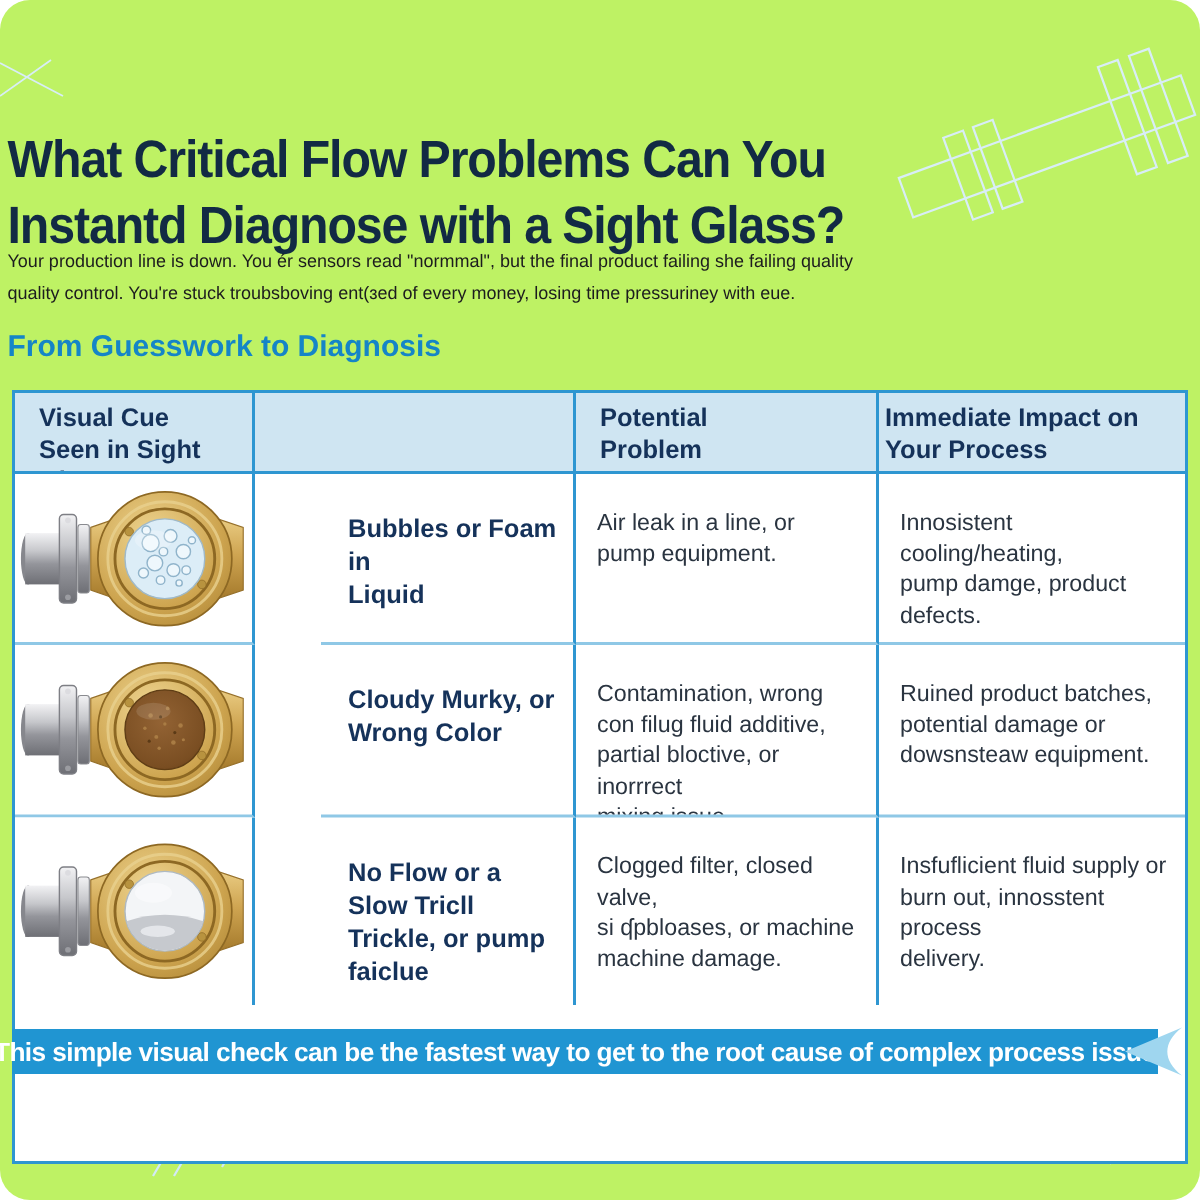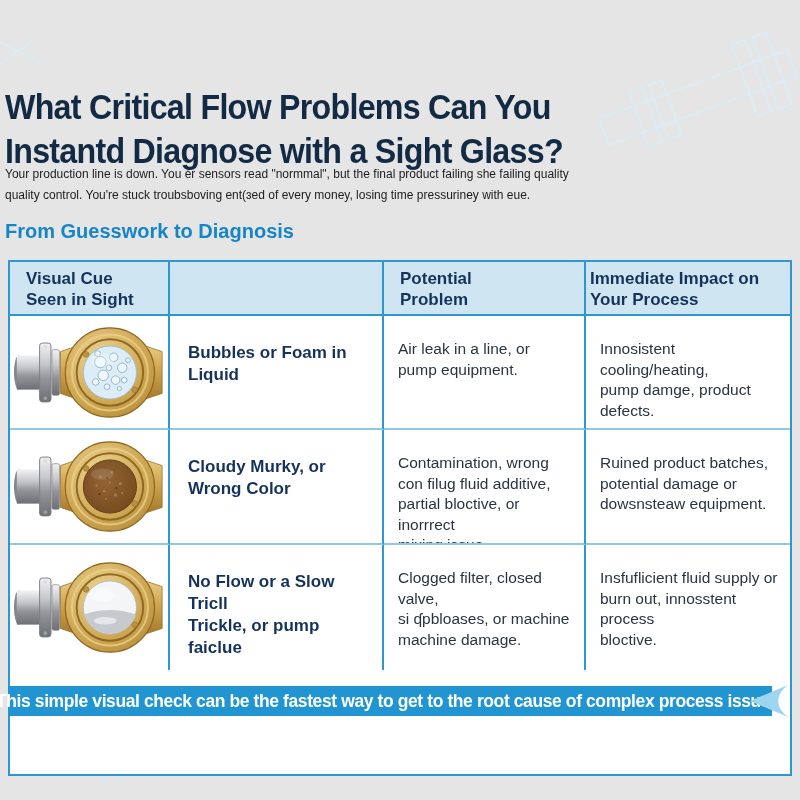--- a/index.html
+++ b/index.html
@@ -1,17 +1,17 @@
 <!DOCTYPE html>
 <html><head>
 <meta charset="utf-8">
 <style>
   html,body{margin:0;padding:0;}
   body{font-family:"Liberation Sans","DejaVu Sans",sans-serif;background:#ffffff;}
-  .canvas{position:relative;width:800px;height:800px;background:#e5e5e5;overflow:hidden;}
+  .canvas{position:relative;width:800px;height:800px;background:#bef264;overflow:hidden;border-radius:20px;}
   .pre{white-space:pre-line;}
 
   
   .decor{position:absolute;pointer-events:none;}
 
   
   .title{position:absolute;left:5px;top:62px;width:820px;font-size:35px;line-height:44px;
          font-weight:bold;color:#122a44;letter-spacing:-0.8px;transform:scaleX(0.92);
          transform-origin:left top;}
   .intro{position:absolute;left:5px;top:152px;width:790px;font-size:12px;line-height:21px;color:#1c1c1e;}
@@ -23,21 +23,21 @@
        border:2px solid #2e96d1;background:#fff;display:grid;
        grid-template-columns:160px 214px 202px 204px;
        grid-template-rows:54px 114px 115px 125px;}
   .cell{box-sizing:border-box;border-right:2px solid #2e96d1;border-bottom:2px solid #8fc8e6;overflow:hidden;}
   .cell.lastcol{border-right:none;}
   .cell.lastrow{border-bottom:none;}
   .cell.head{background:#cfe5f2;border-bottom:2px solid #2e96d1;
              font-weight:bold;color:#15325a;font-size:17px;line-height:21px;padding:6px 6px 0 16px;}
   .cell.head.center{text-align:left;padding-left:4px;padding-right:4px;}
   .cell.imgcell{display:flex;align-items:center;justify-content:center;background:#fff;}
-  .cell.cue{font-weight:bold;color:#15325a;font-size:17px;line-height:22px;padding:26px 8px 0 18px;}
+  .cell.cue{font-weight:bold;color:#15325a;font-size:17px;line-height:22px;padding:26px 8px 0 18px;margin-left:44px;}
   .cell.txt{color:#2a3440;font-size:15.5px;line-height:20.5px;padding:23px 8px 0 14px;}
 
   
   .banner{position:absolute;left:8px;top:686px;width:764px;height:30px;background:#2095d2;
           display:flex;align-items:center;justify-content:center;}
   .banner span{color:#ffffff;font-weight:bold;font-size:17.5px;letter-spacing:-0.4px;white-space:nowrap;}
   .ribbon{position:absolute;left:744px;top:684px;}
 </style>
 </head>
 <body>
@@ -223,21 +223,21 @@
       </svg>
     </div>
     <div class="cell cue pre lastrow">No Flow or a Slow Tricll
 Trickle, or pump
 faiclue</div>
     <div class="cell txt pre lastrow">Clogged filter, closed valve,
 si ʠpbloases, or machine
 machine damage.</div>
     <div class="cell txt pre lastcol lastrow">Insfuflicient fluid supply or
 burn out, innosstent process
-bloctive.</div>
+delivery.</div>
   </div>
 
   <div class="banner">
     <span>This simple visual check can be the fastest way to get to the root cause of complex process issues.</span>
   </div>
   <svg class="ribbon" width="46" height="36" viewBox="0 0 46 36">
     <path d="M44,1 L6,17 L44,33 C31,23 31,11 44,1 Z" fill="#9fd6ef"></path>
   </svg>
 
 </div>

